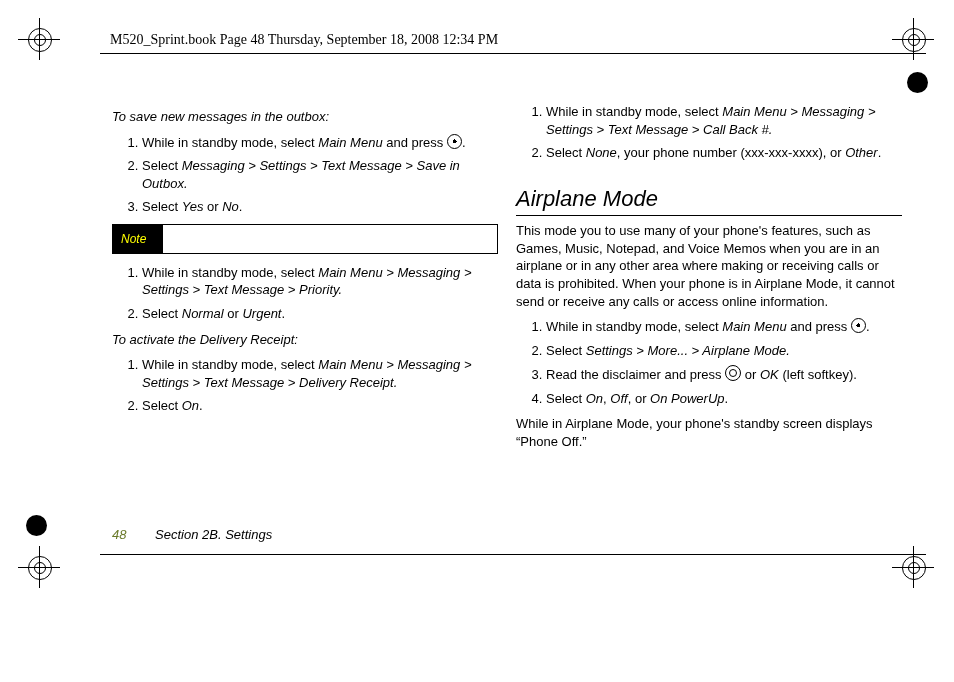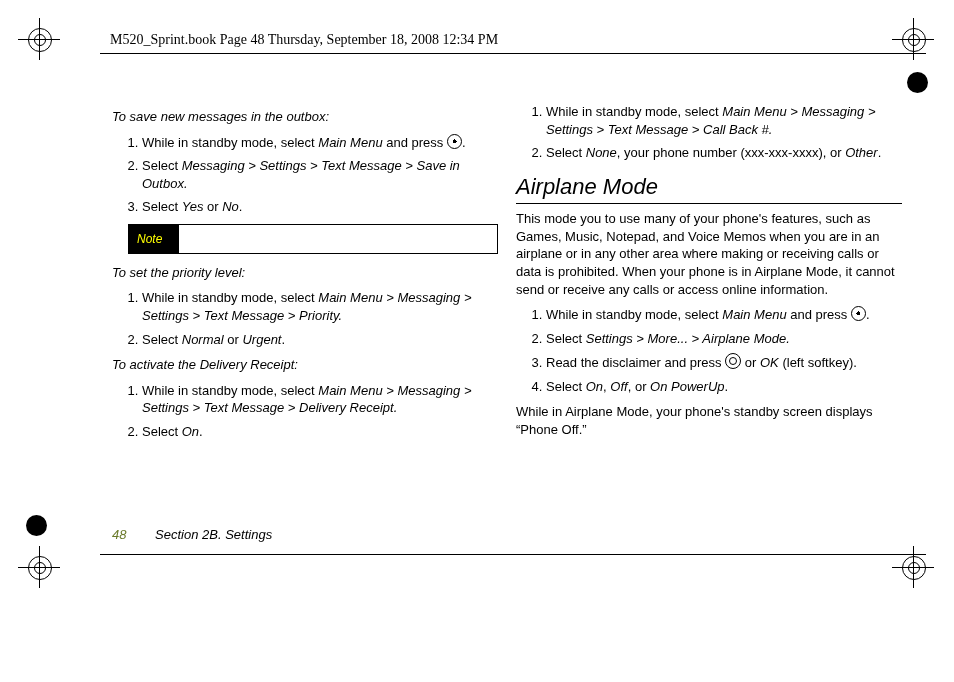--- a/index.html
+++ b/index.html
@@ -22,25 +22,25 @@
   .hrule.top{top:53px}
   .hrule.bot{bottom:53px}
   .header-line{position:absolute;left:110px;top:32px;font-family:"Times New Roman",serif;font-size:14px}
   
   .cols{position:absolute;left:112px;top:100px;right:52px;bottom:80px;display:flex;gap:18px;font-size:13px;line-height:1.35}
   .col{flex:1 1 0;position:relative}
   .lead{font-style:italic;margin:8px 0 8px 0}
   ol.steps{margin:2px 0 8px 0;padding-left:30px}
   ol.steps li{margin:3px 0 6px 0}
   .mi{font-style:italic;font-weight:normal}
-  .note-box{border:1px solid #000;margin:6px 0 10px 16px;display:flex}
+  .note-box{border:1px solid #000;margin:6px 0 10px 0;display:flex}
   .note-label{background:#000;color:#ff0;font-style:italic;font-size:12px;padding:6px 8px;display:flex;align-items:flex-start;min-width:34px}
   .note-body{font-style:italic;font-size:12px;padding:6px 8px;line-height:1.3}
   .note-body .plain{font-style:normal}
-  h2.sect{font-style:italic;font-weight:normal;font-size:22px;margin:10px 0 6px 0;border-bottom:1px solid #000;padding-bottom:2px}
+  h2.sect{font-style:italic;font-weight:normal;font-size:22px;margin:22px 0 6px 0;border-bottom:1px solid #000;padding-bottom:2px}
   .body-para{margin:6px 0 8px 0}
   .footer{position:absolute;left:112px;bottom:66px;font-style:italic;font-size:13px}
   .pg{color:#6a7a2a;margin-right:25px}
   .ok-icon{display:inline-block;width:14px;height:14px;border:1px solid #000;border-radius:50%;vertical-align:-2px;position:relative}
   .ok-icon::after{content:"";position:absolute;left:3px;top:3px;width:6px;height:6px;border:1px solid #000;border-radius:50%}
   .menu-icon{display:inline-block;width:13px;height:13px;border:1px solid #000;border-radius:50%;vertical-align:-2px;position:relative;background:radial-gradient(circle,#000 2px,transparent 2px)}
 </style>
 </head>
 <body>
 
@@ -90,21 +90,20 @@
         </li>
         <li>
           <span>Select </span><span class="mi">Yes</span><span> or </span><span class="mi">No</span><span>.</span>
         </li>
       </ol>
 
       <div class="note-box">
         <div class="note-label">Note</div>
       </div>
 
-      <div class="lead">To set the priority level:</div>
       <ol class="steps">
         <li>
           <span>While in standby mode, select </span><span class="mi">Main Menu &gt; Messaging &gt; Settings &gt; Text Message &gt; Priority.</span>
         </li>
         <li>
           <span>Select </span><span class="mi">Normal</span><span> or </span><span class="mi">Urgent</span><span>.</span>
         </li>
       </ol>
 
       <div class="lead">To activate the Delivery Receipt:</div>

